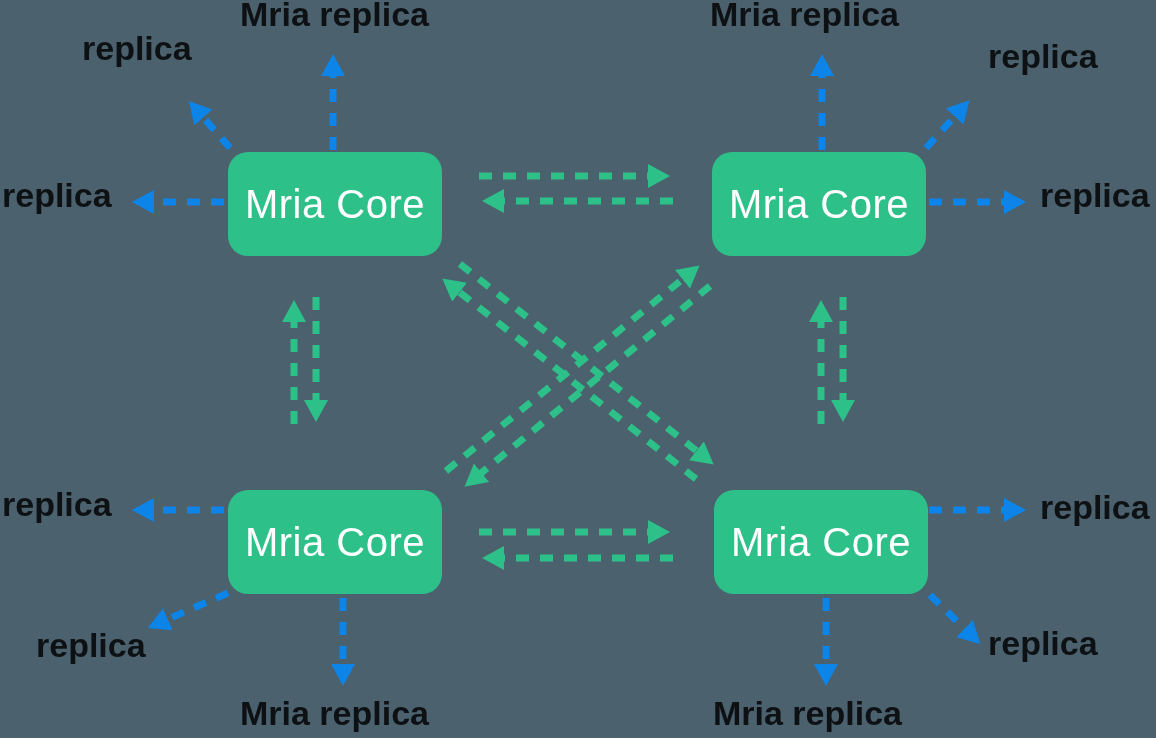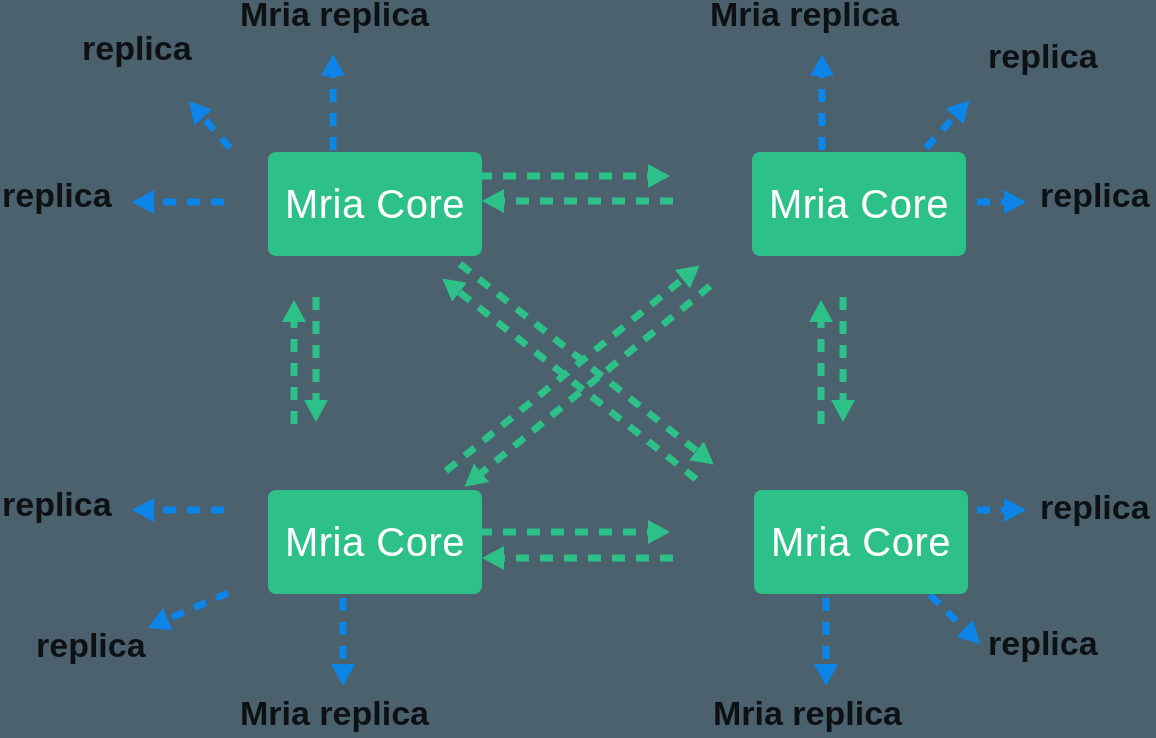--- a/index.html
+++ b/index.html
@@ -24,25 +24,24 @@
   }
   .arrow-g { stroke: var(--core-green, #2dc189); }
   .arrow-b { stroke: var(--replica-blue, #0c84e8); }
   .head-g { fill: var(--core-green, #2dc189); }
   .head-b { fill: var(--replica-blue, #0c84e8); }
   .core {
     position: absolute;
     width: 214px;
     height: 104px;
     background: var(--core-green, #2dc189);
-    border-radius: 8px;
+    border-radius: 20px;
     display: flex;
     align-items: center;
     justify-content: center;
-    margin-left: 40px;
   }
   .core-label {
     color: var(--core-text, #ffffff);
     font-size: 40px;
     font-weight: 400;
     letter-spacing: 0.5px;
     white-space: nowrap;
   }
   .lbl {
     position: absolute;

